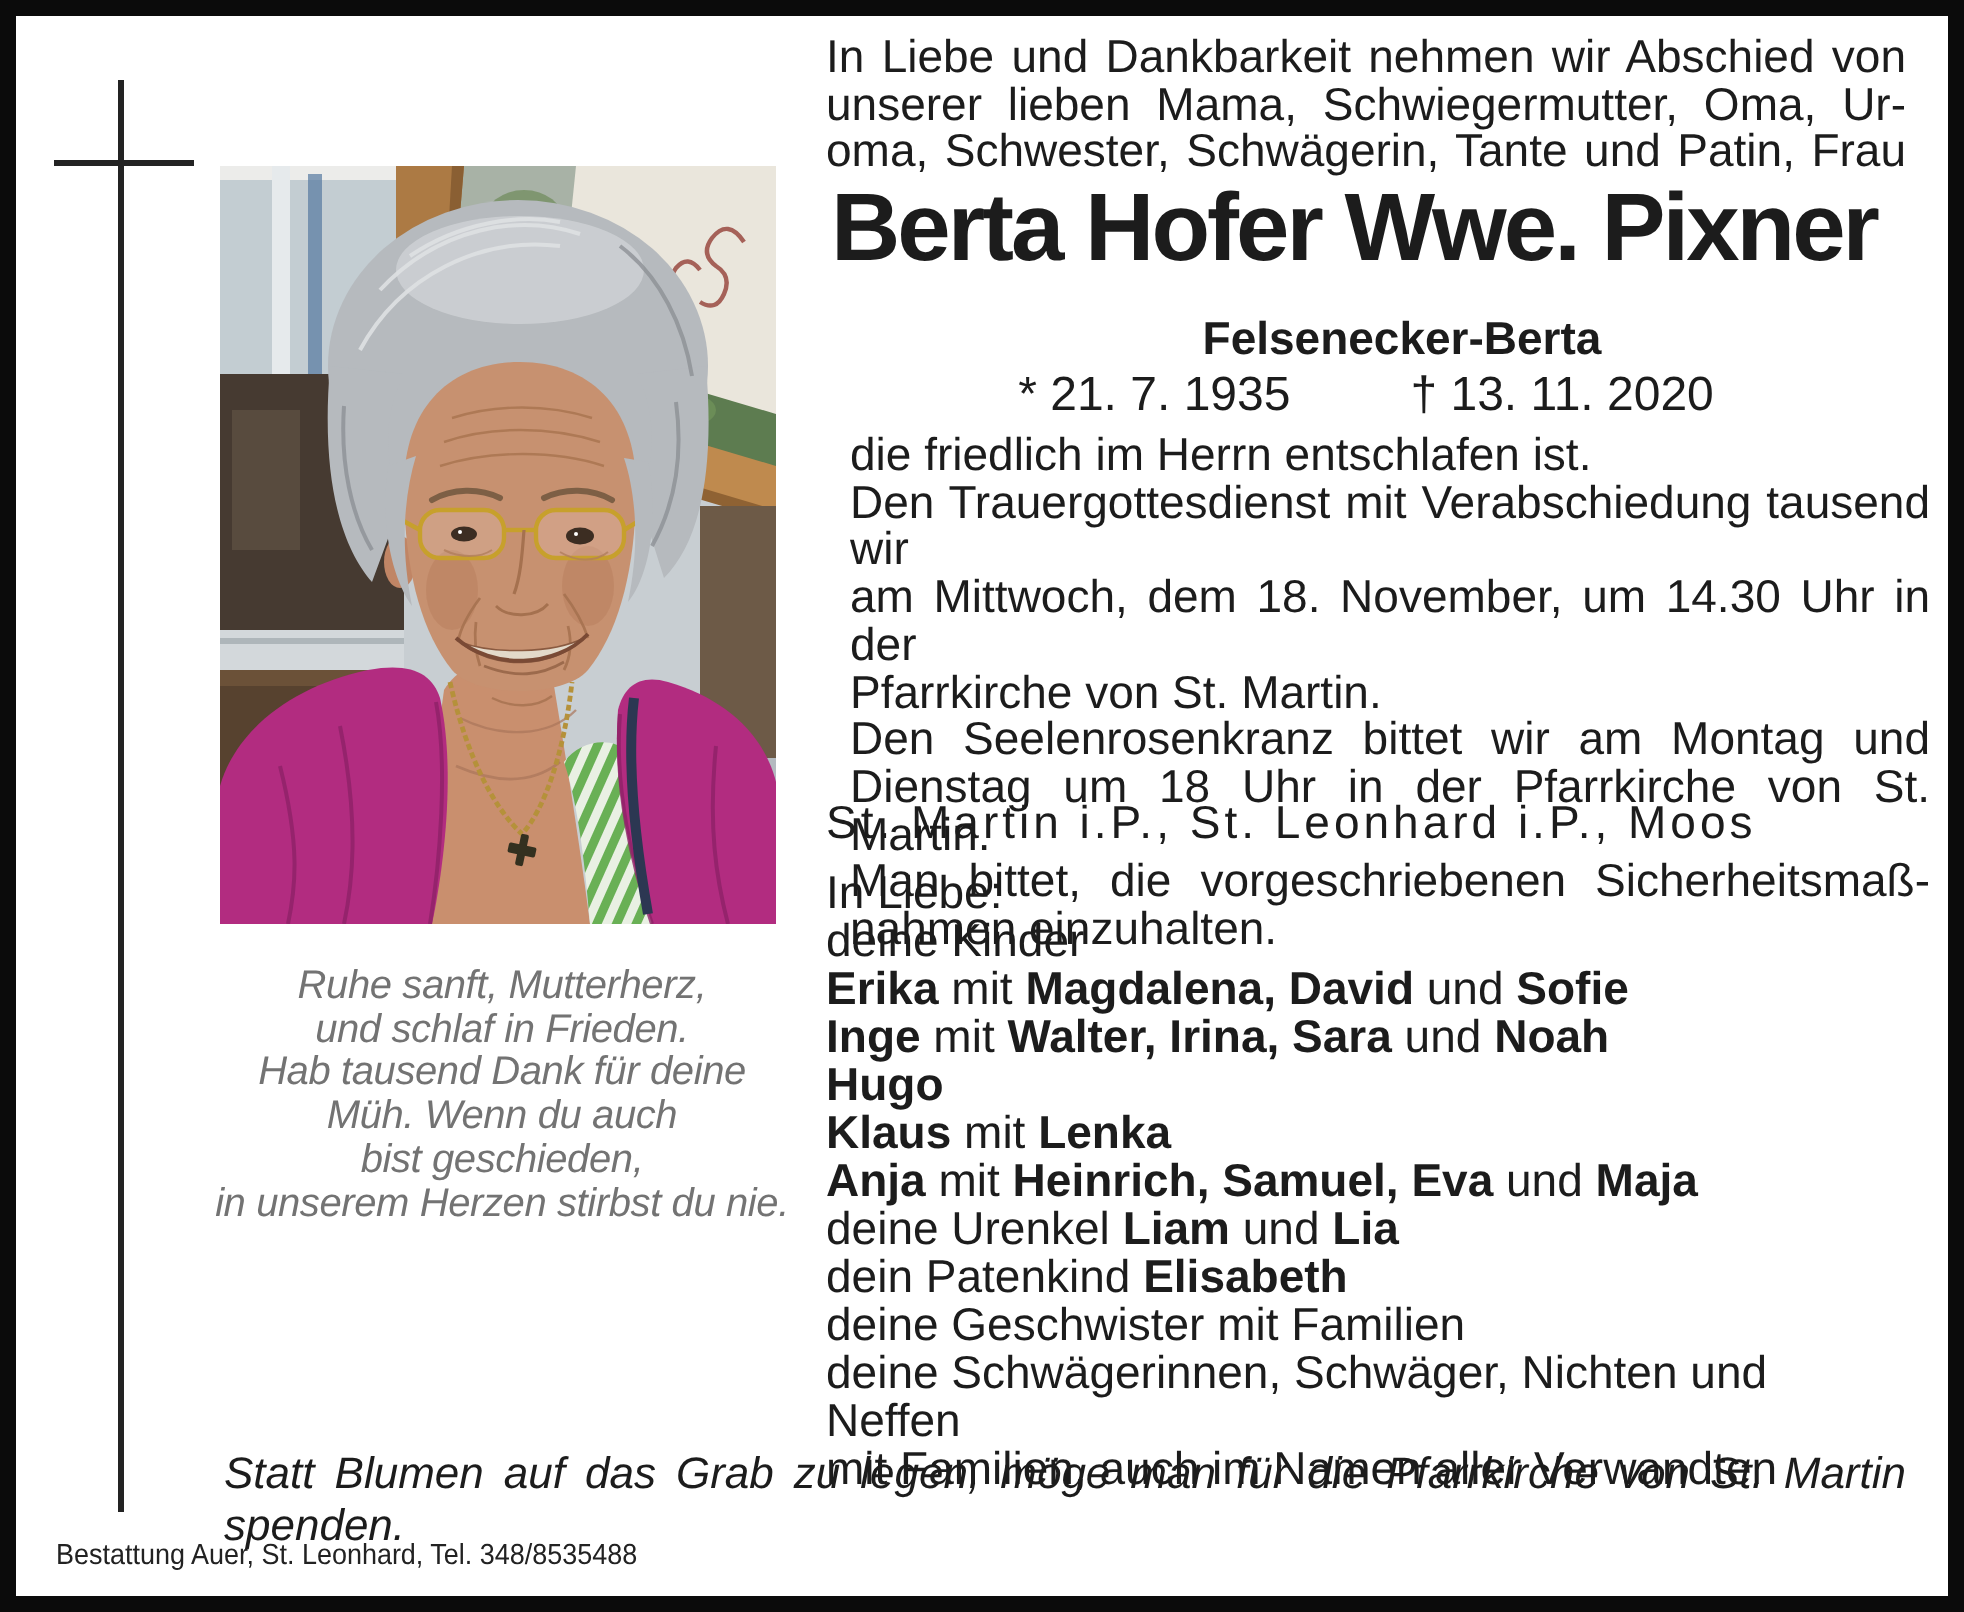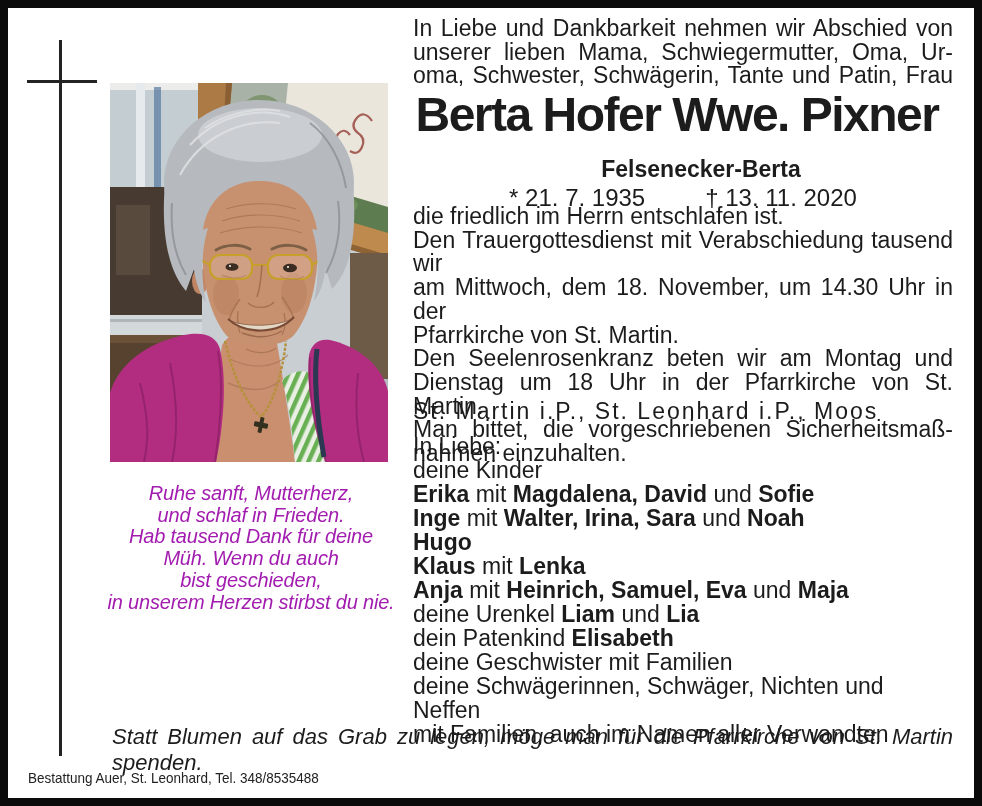--- a/index.html
+++ b/index.html
@@ -19,39 +19,39 @@
   
   .cross-stem{position:absolute;left:51px;top:32px;width:3px;height:716px;background:#232323;}
   .cross-bar{position:absolute;left:19px;top:72px;width:70px;height:3px;background:#232323;}
   
   .photo{position:absolute;left:102px;top:75px;width:278px;height:379px;overflow:hidden;}
   .photo svg{display:block;width:100%;height:100%;}
   
   .poem{
     position:absolute;left:78px;top:475px;width:330px;
     font-style:italic;font-size:20px;line-height:21.7px;
-    text-align:center;letter-spacing:-0.2px;color:#a21caf;
+    text-align:center;letter-spacing:-0.2px;color:#737373;
   }
   
   .col{position:absolute;left:405px;width:540px;}
   .intro{top:9px;font-size:23px;line-height:23.7px;}
   .jline{text-align:justify;text-align-last:justify;}
   .jline.left{text-align:left;text-align-last:left;}
   .name{
     position:absolute;left:393px;top:79px;width:552px;
     font-size:48px;line-height:56px;font-weight:700;
     letter-spacing:-1.5px;text-align:center;white-space:nowrap;
   }
   .housename{position:absolute;left:423px;top:148px;width:540px;text-align:center;font-size:23px;font-weight:700;}
   .dates{
     position:absolute;left:405px;top:176px;width:540px;
     display:flex;justify-content:center;gap:60px;
     font-size:24px;font-weight:400;
   }
-  .body-par{top:197px;font-size:23px;line-height:23.7px;}
+  .body-par{top:208px;font-size:23px;line-height:23.7px;margin-left:12px;}
   .places{
     position:absolute;left:405px;top:390px;width:560px;
     font-size:23px;letter-spacing:2px;white-space:nowrap;
   }
   .mourners{top:426px;font-size:23px;line-height:24px;}
   .mline{text-align:left;}
   .mline b,.mline .b{font-weight:700;}
   .donation{
     position:absolute;left:104px;top:716px;width:841px;
     font-size:22px;line-height:25.5px;font-style:italic;
@@ -231,21 +231,21 @@
   <div class="dates">
     <span>* 21. 7. 1935</span>
     <span>† 13. 11. 2020</span>
   </div>
 
   <div class="col body-par" style="position:absolute;">
       <div class="jline left">die friedlich im Herrn entschlafen ist.</div>
       <div class="jline">Den Trauergottesdienst mit Verabschiedung tausend wir</div>
       <div class="jline">am Mittwoch, dem 18. November, um 14.30 Uhr in der</div>
       <div class="jline left">Pfarrkirche von St. Martin.</div>
-      <div class="jline">Den Seelenrosenkranz beten wir am Montag und</div>
+      <div class="jline">Den Seelenrosenkranz bittet wir am Montag und</div>
       <div class="jline">Dienstag um 18 Uhr in der Pfarrkirche von St. Martin.</div>
       <div class="jline">Man bittet, die vorgeschriebenen Sicherheitsmaß-</div>
       <div class="jline left">nahmen einzuhalten.</div>
     </div>
 
   <div class="places">St. Martin i.P., St. Leonhard i.P., Moos</div>
 
   <div class="col mourners" style="position:absolute;">
       <div class="mline"><span>In Liebe:</span></div>
       <div class="mline"><span>deine Kinder</span></div>

